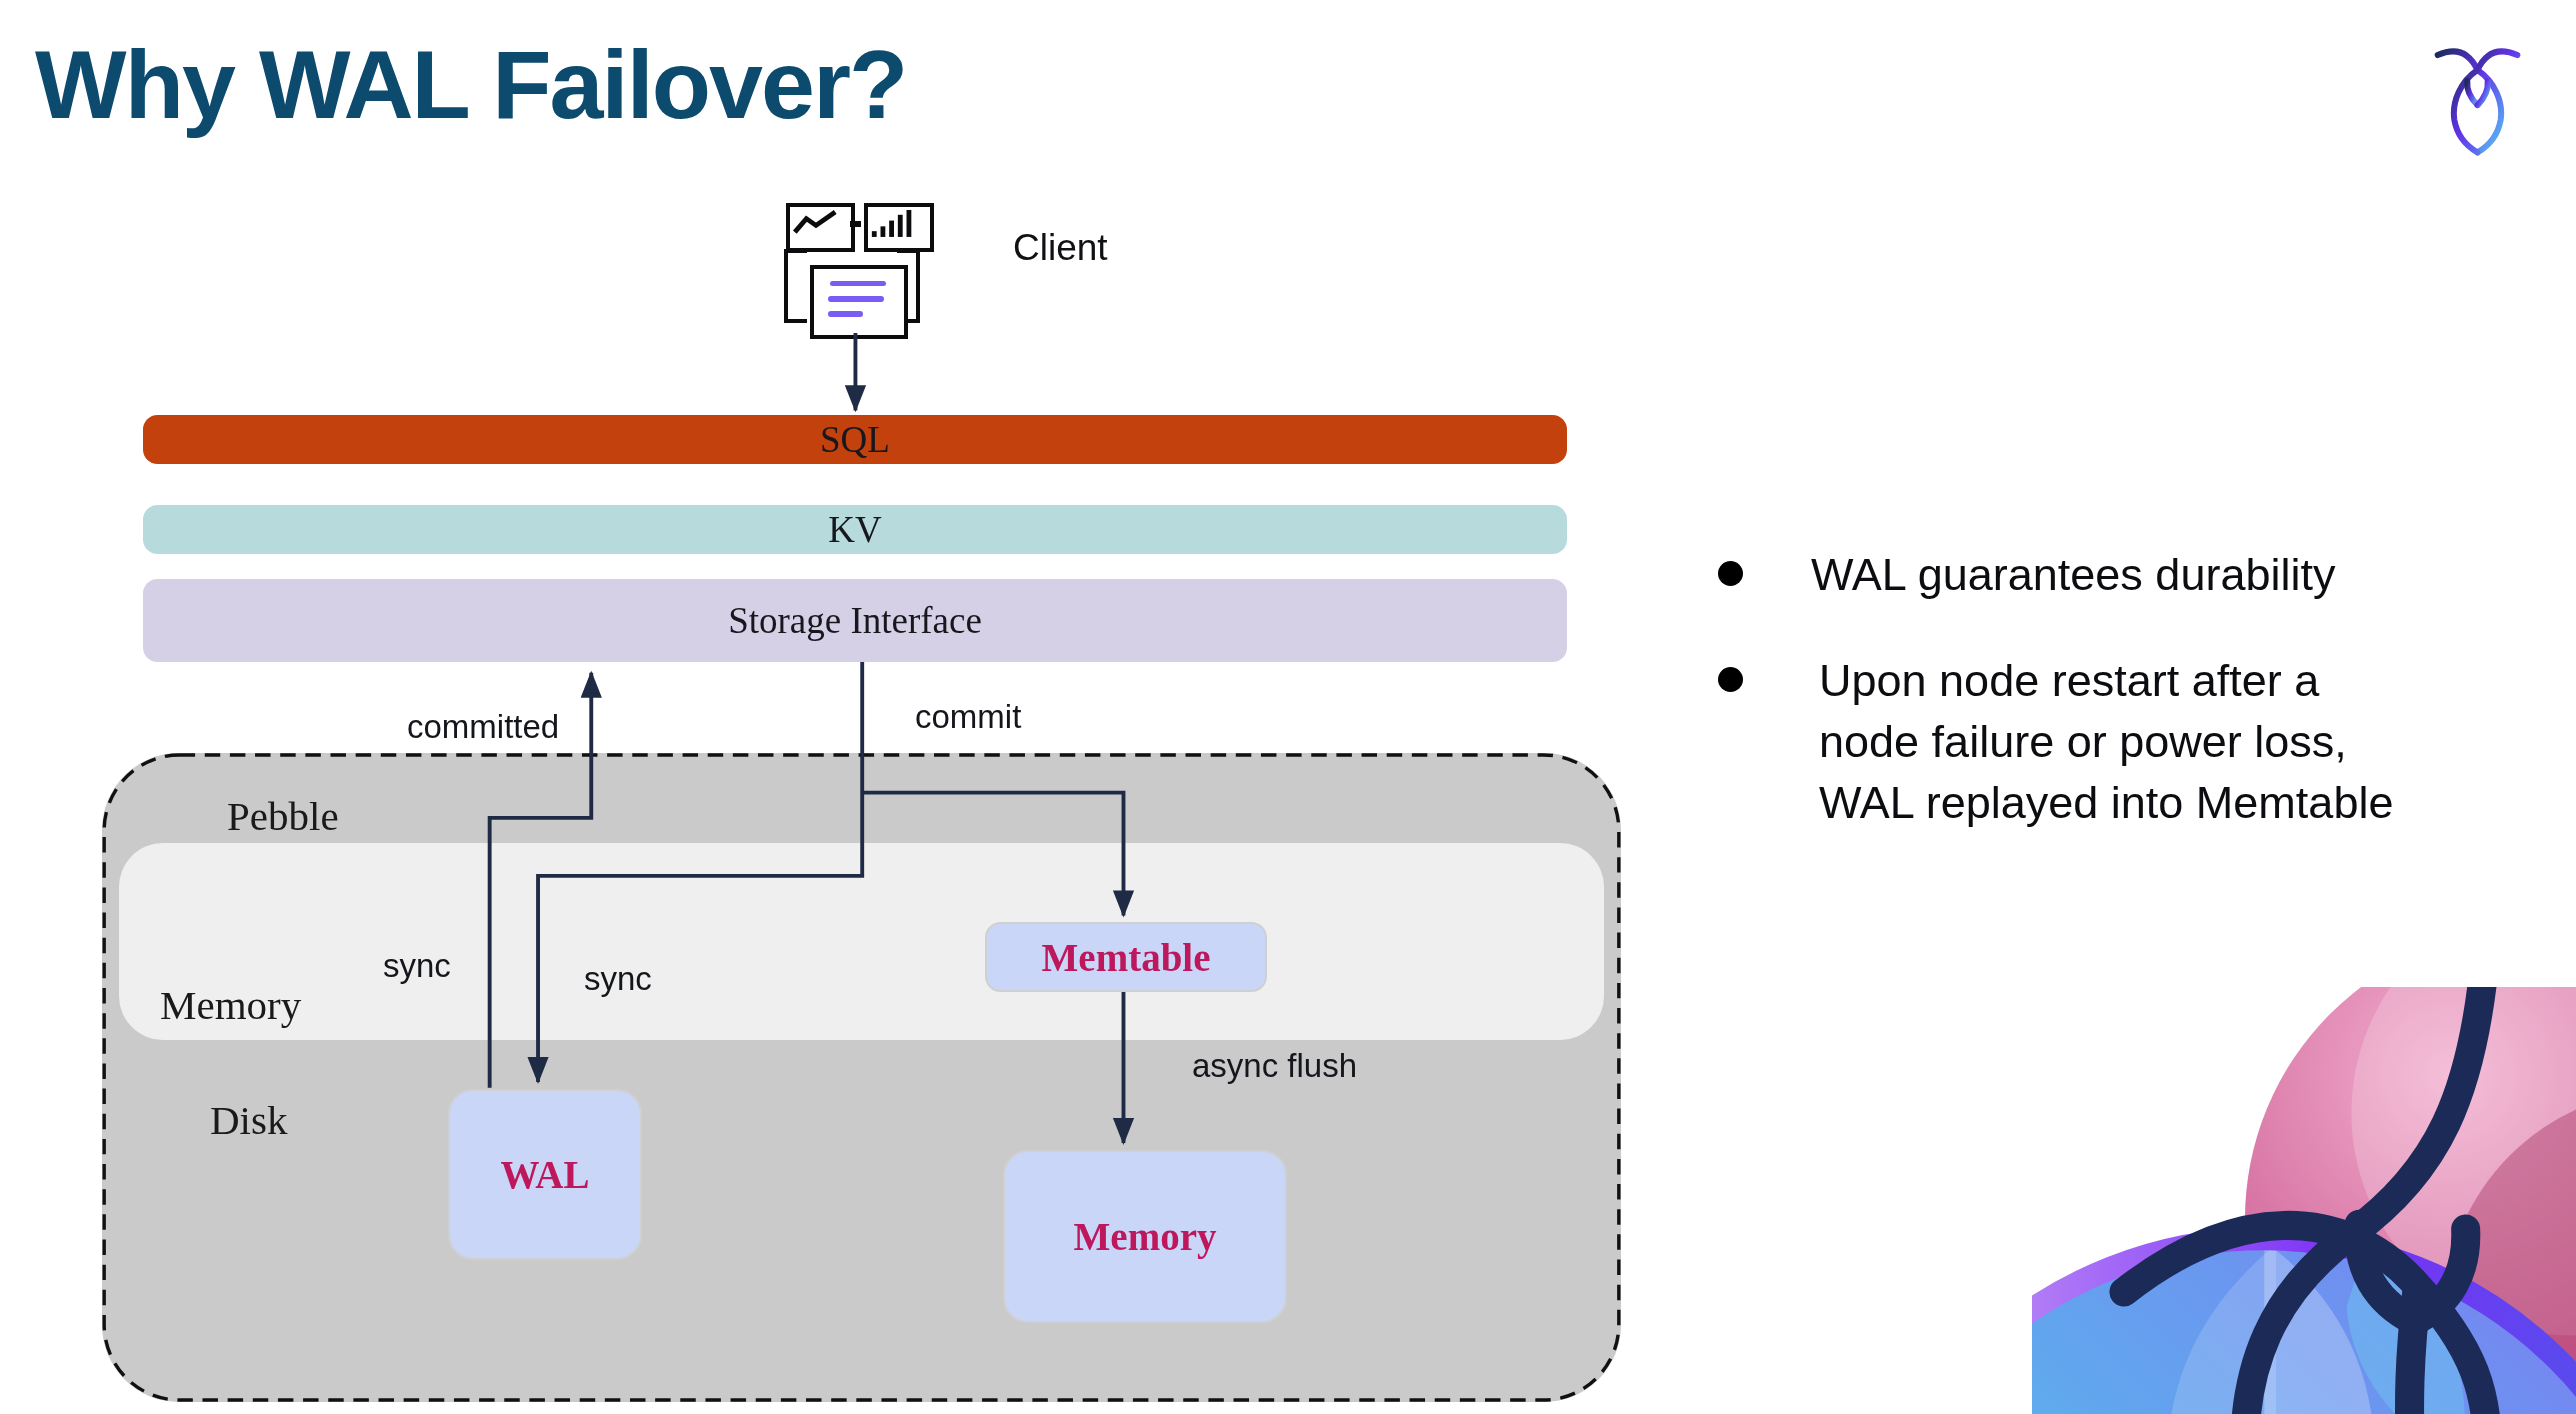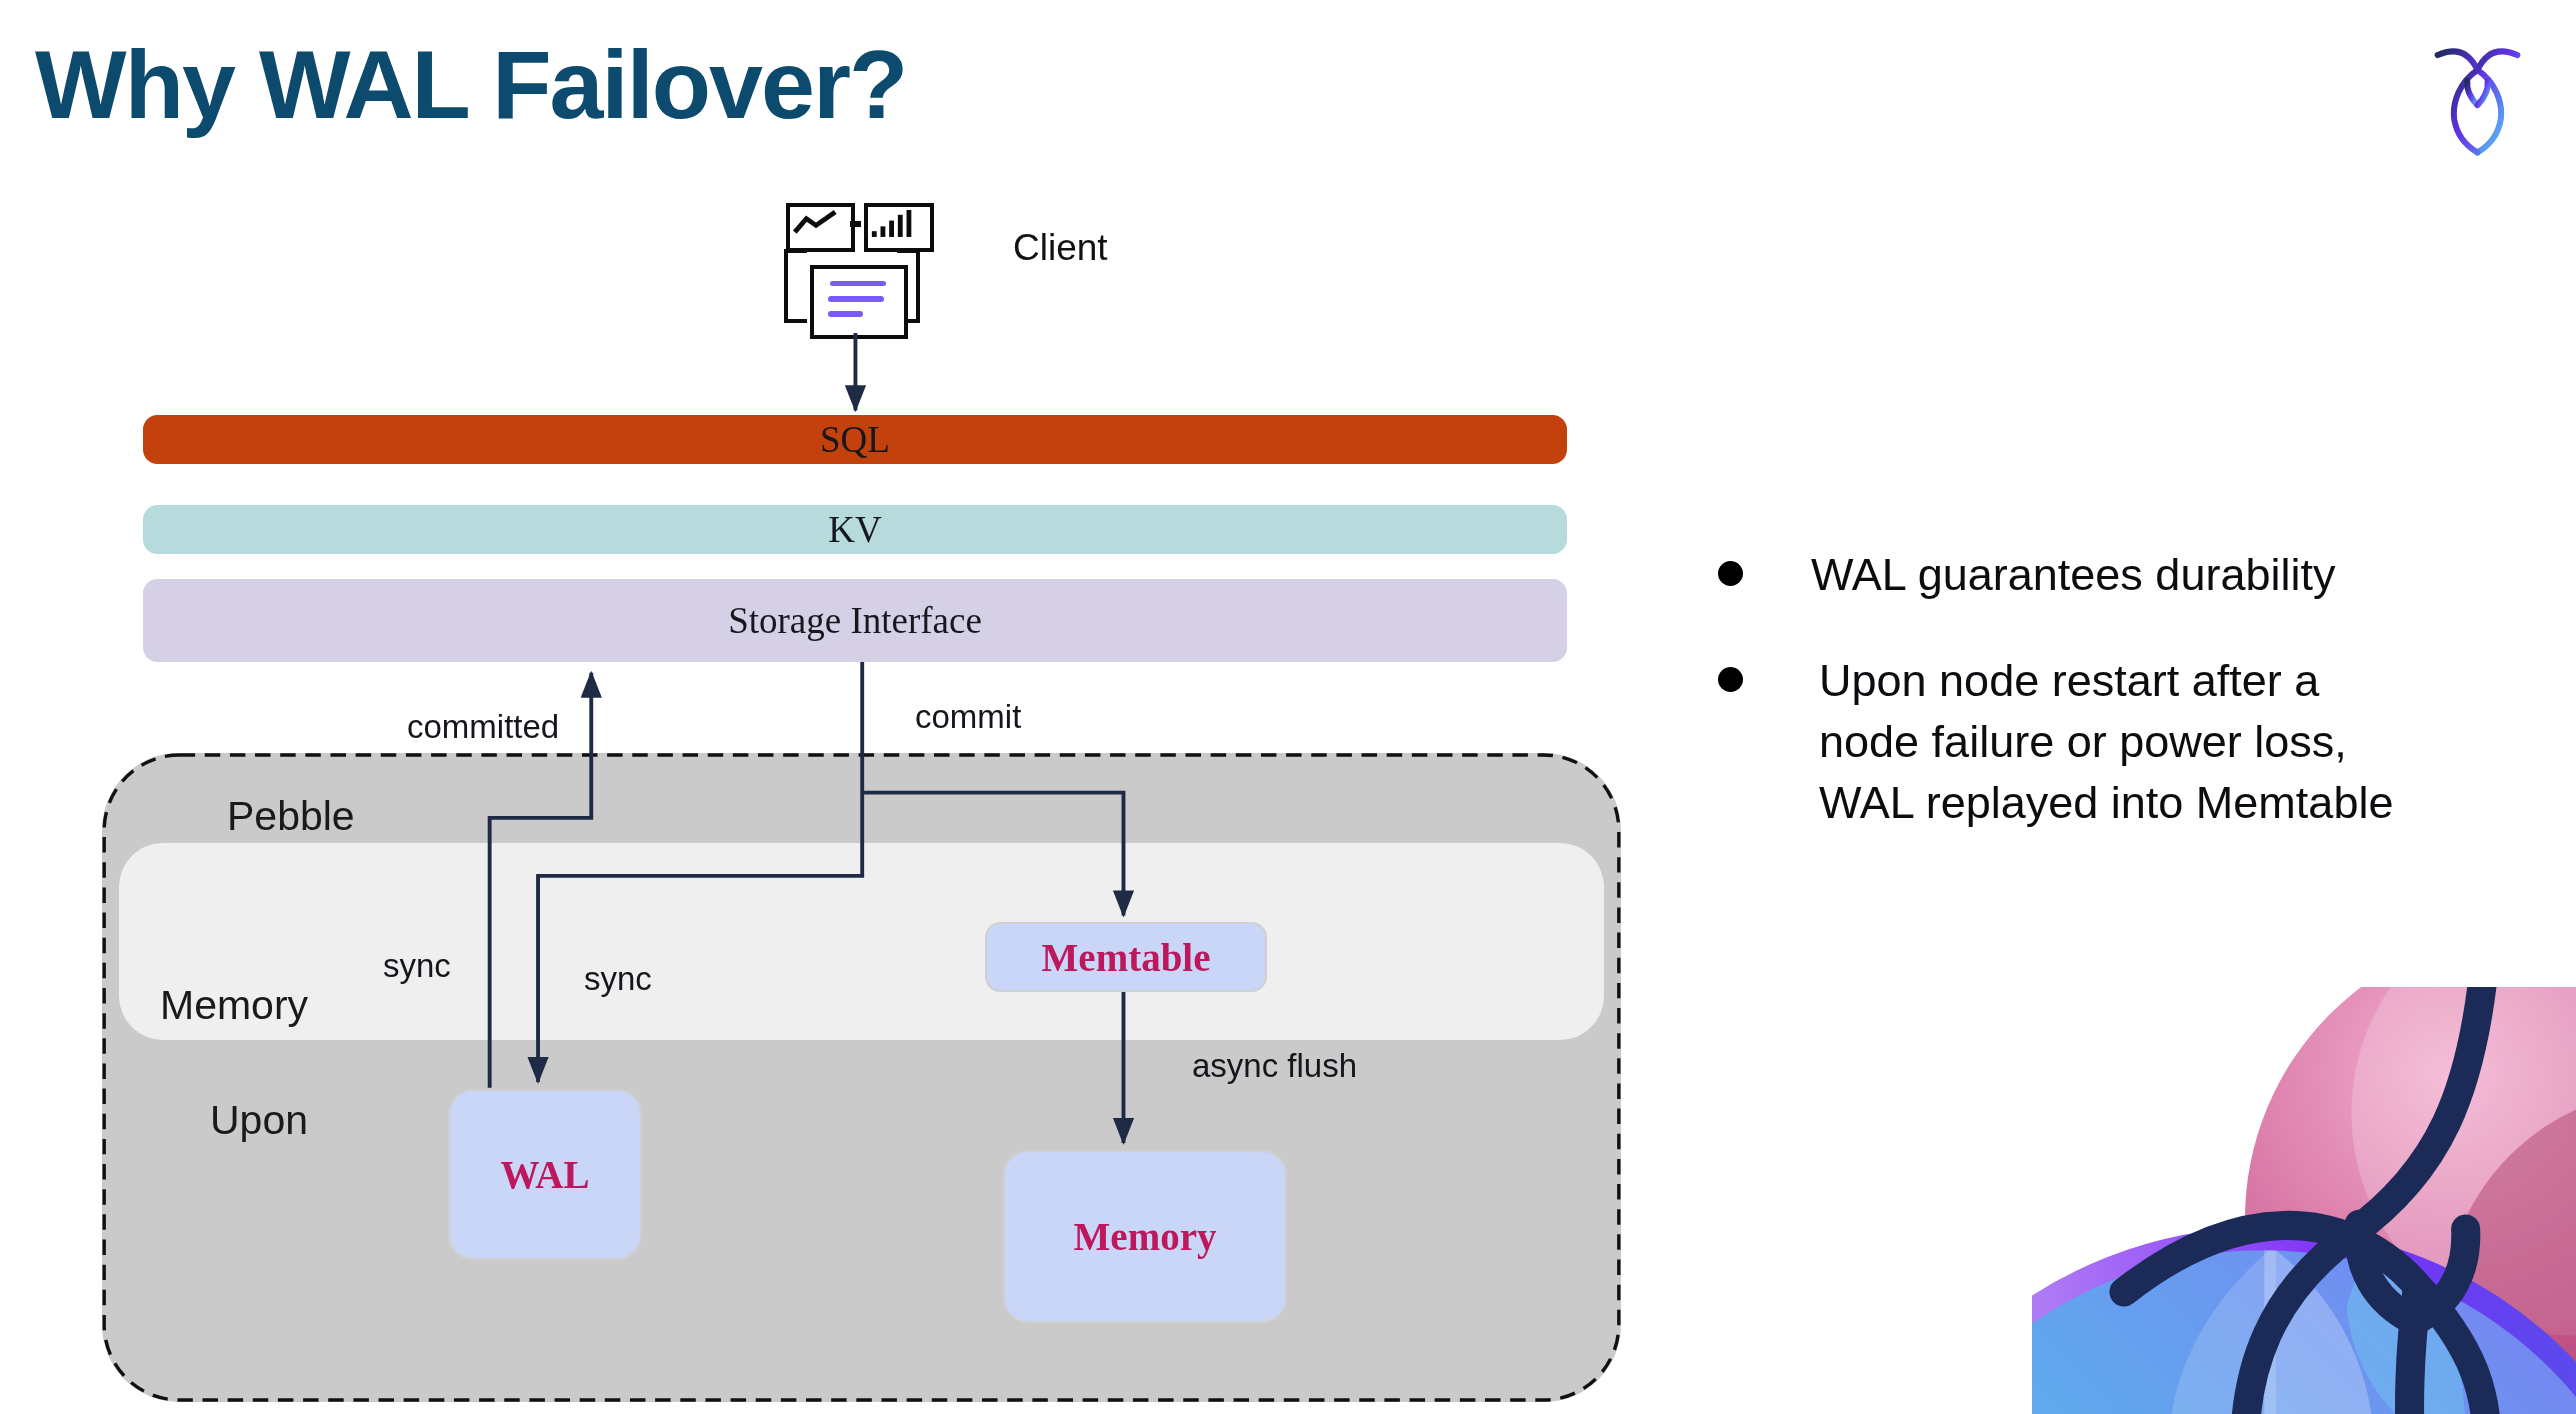--- a/index.html
+++ b/index.html
@@ -13,21 +13,21 @@
   
   .layer-bar{left:143px;width:1424px;border-radius:14.5px;display:flex;align-items:center;justify-content:center;
              font-family:"Liberation Serif",serif;font-size:37px;color:#16181d;}
   #layer-sql{top:415px;height:49px;background:#c2410c;}
   #layer-kv{top:505px;height:49px;background:#B7DADD;}
   #layer-storage{top:579px;height:83px;background:#D5D0E5;}
 
   
   #pebble{left:102px;top:753px;width:1519px;height:649px;background:#CACACA;border-radius:77px;}
   #memory-band{left:16.5px;top:90px;width:1485px;height:197px;background:#EFEFEF;border-radius:44px;}
-  .region-label{font-family:Liberation Sans, sans-serif;font-size:41px;color:#1a1a1a;line-height:46px;}
+  .region-label{font-family:Liberation Serif, serif;font-size:41px;color:#1a1a1a;line-height:46px;}
 
   
   .node-box{background:#C9D6F8;border:2.9px solid #cfd0d2;display:flex;align-items:center;justify-content:center;
             font-family:"Liberation Serif",serif;font-weight:bold;font-size:39px;color:#be185d;z-index:6;}
   #node-wal{left:448px;top:1089px;width:190px;height:167px;border-radius:25px;}
   #node-memtable{left:985px;top:922px;width:278px;height:66px;border-radius:15.5px;}
   #node-sstable{left:1003px;top:1150px;width:280px;height:169px;border-radius:25px;}
 
   
   .edge-label{font-size:33px;line-height:45px;color:#14161c;z-index:7;}
@@ -122,21 +122,21 @@
     <span>Storage Interface</span>
   </div>
 
   <div id="pebble" class="abs">
     <svg id="pebble-border" class="abs" width="1519" height="649" viewBox="0 0 1570 671">
       <rect x="2" y="2" width="1566" height="667" rx="78" fill="none" stroke="#111111" stroke-width="3.5" stroke-dasharray="16 10"></rect>
     </svg>
     <div id="memory-band" class="abs"></div>
     <div class="abs region-label" style="left:125px;top:793px;top:40px;">Pebble</div>
     <div class="abs region-label" style="left:58px;top:229px;">Memory</div>
-    <div class="abs region-label" style="left:108px;top:344px;">Upon</div>
+    <div class="abs region-label" style="left:108px;top:344px;">Disk</div>
   </div>
 
   <svg id="arrow-layer" class="abs" width="2576" height="1415" viewBox="0 0 2662 1462">
     <defs>
       <marker id="ah" markerUnits="userSpaceOnUse" markerWidth="30" markerHeight="22" refX="26" refY="11" orient="auto">
         <path d="M0,0 L28,11 L0,22 Z" fill="#1F2A44"></path>
       </marker>
     </defs>
     <g fill="none" stroke="#1F2A44" stroke-width="4">
       <path d="M 884,344 L 884,424" marker-end="url(#ah)"></path>

